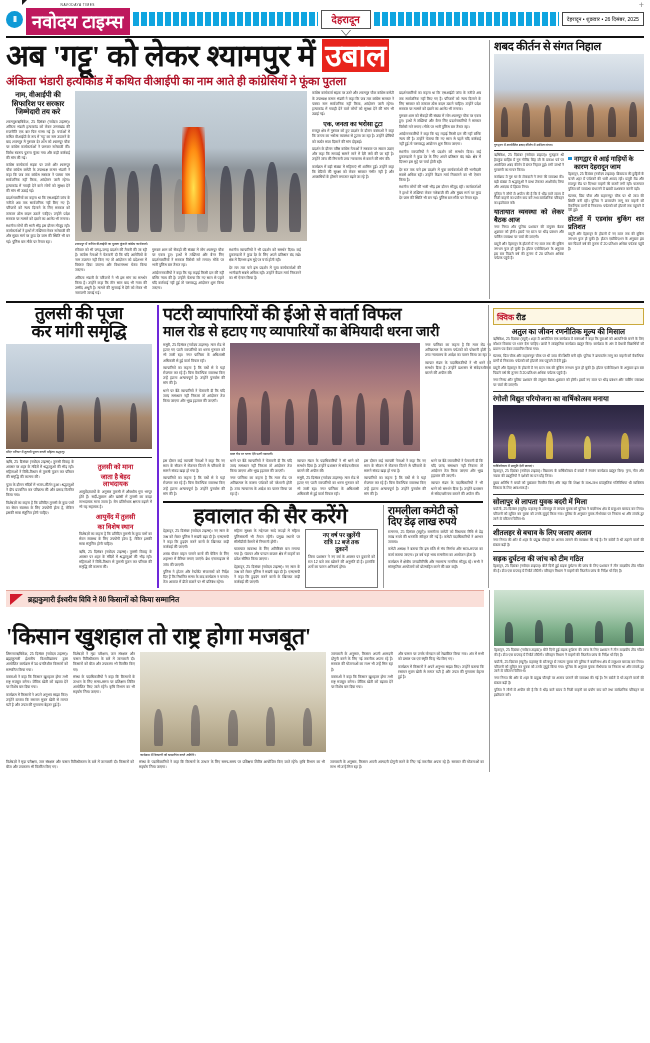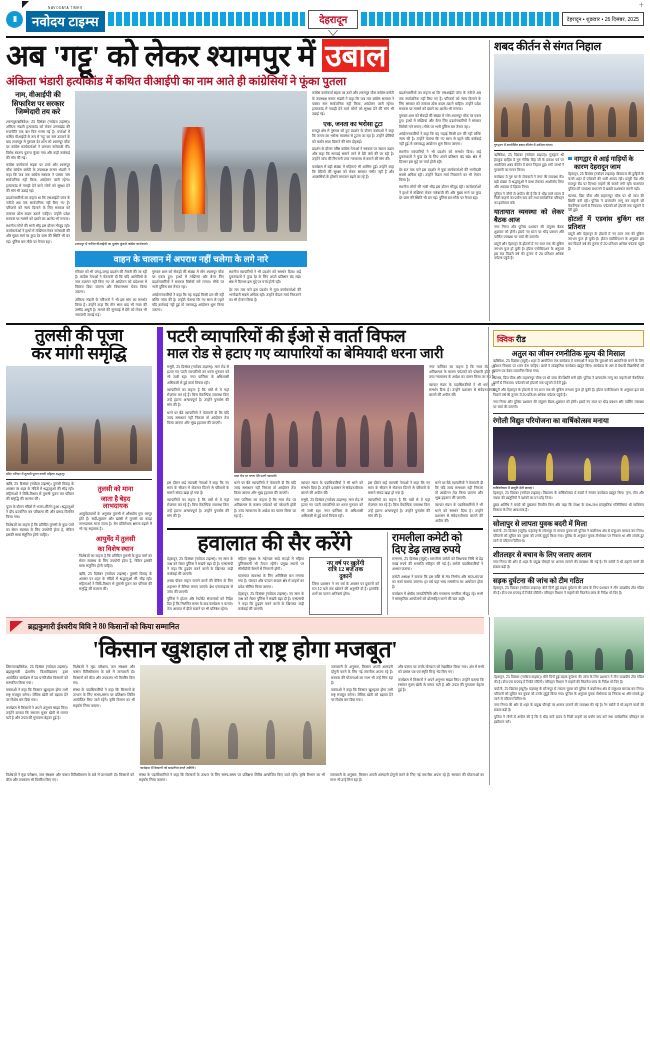--- a/index.html
+++ b/index.html
@@ -19,21 +19,21 @@
     display:flex; align-items:center; justify-content:center; letter-spacing:-1px;
     flex: 0 0 auto;
   }
   .mh-flag { position: relative; flex: 0 0 auto; }
   .mh-flag-corner {
     position:absolute; left:-4px; top:-5px; width:0;height:0;
     border-left: 7px solid #1a1a1a; border-bottom: 7px solid transparent;
   }
   .mh-eng { font-size: 3.2px; letter-spacing: .5px; color:#333; text-align:center; height:5px; line-height:5px;}
   .mh-name {
-    background: #0369a1; color: #fff; font-weight: 900; font-size: 13px;
+    background: #be185d; color: #fff; font-weight: 900; font-size: 18px;
     padding: 1px 6px 2px 6px; letter-spacing: .2px; white-space: nowrap;
     font-family: "Liberation Serif", serif;
     text-align: right;
   }
   .mh-bars { flex: 1 1 auto; height: 14px; display:flex; gap:2px; overflow:hidden; }
   .mh-bars i { display:block; width:6px; height:14px; background:#0fa5e0; flex:0 0 auto;}
   .mh-edition-wrap { position:relative; flex:0 0 auto; }
   .mh-edition {
     border:1px solid #555; background:#fff; padding:1px 10px 2px 10px;
     font-size: 10px; font-weight: 700; color:#c0122b; white-space:nowrap;
@@ -254,21 +254,20 @@
                 <i style="height:74%"></i>
               <i style="height:58%;opacity:.25"></i>
                 <i style="height:64%;opacity:.25"></i>
               <i style="height:72%"></i>
                 <i style="height:68%"></i>
                 <i style="height:76%"></i>
                 <i style="height:64%"></i>
             </div>
           </div>
           <div class="cap-below">श्यामपुर में कथित वीआईपी का पुतला फूंकते कांग्रेस कार्यकर्ता।</div>
-          <div class="blue-banner">वाहन के चालान में अपराध नहीं चलेगा के लगे नारे</div>
           <div class="cols" style="margin-top:0;">
             <div class="col" style="width:72px;flex:0 0 72px;">
               <p>रविवार को भी जगह-जगह प्रदर्शन की तैयारी की जा रही है। कांग्रेस नेताओं ने चेतावनी दी कि यदि आरोपियों के नाम उजागर नहीं किए गए तो आंदोलन को प्रदेशभर में विस्तार दिया जाएगा और विधानसभा घेराव किया जाएगा।</p>
               <p>अंकिता भंडारी के परिजनों ने भी इस मांग का समर्थन किया है। उन्होंने कहा कि तीन साल बाद भी न्याय की उम्मीद अधूरी है। मामले की सुनवाई में देरी को लेकर भी नाराजगी जताई गई।</p>
             </div>
             <div class="col" style="width:72px;flex:0 0 72px;">
               <p>गुरुवार शाम को सैकड़ों की संख्या में लोग श्यामपुर चौक पर एकत्र हुए। हाथों में तख्तियां और बैनर लिए प्रदर्शनकारियों ने सरकार विरोधी नारे लगाए। मौके पर भारी पुलिस बल तैनात रहा।</p>
               <p>आंदोलनकारियों ने कहा कि यह लड़ाई किसी दल की नहीं बल्कि न्याय की है। उन्होंने चेताया कि नए साल से पहले यदि कार्रवाई नहीं हुई तो चरणबद्ध आंदोलन शुरू किया जाएगा।</p>
             </div>
             <div class="col" style="width:72px;flex:0 0 72px;">
@@ -368,21 +367,21 @@
           <div class="subhead-red">आयुर्वेद में तुलसी</div>
           <div class="subhead-red" style="margin:0 0 2px 0;">का विशेष स्थान</div>
           <div class="col">
             <p>विशेषज्ञों का कहना है कि प्रतिदिन तुलसी के कुछ पत्तों का सेवन स्वास्थ्य के लिए उपयोगी होता है, लेकिन इसकी मात्रा संतुलित होनी चाहिए।</p>
             <p>ऋषि, 25 दिसंबर (नवोदय टाइम्स)। तुलसी विवाह के अवसर पर शहर के मंदिरों में श्रद्धालुओं की भीड़ रही। महिलाओं ने विधि-विधान से तुलसी पूजन कर परिवार की समृद्धि की कामना की।</p>
           </div>
         </div>
       </div>
     </div>
 
-    <div style="width:326px;flex:0 0 326px;border-left:6px solid #6d28d9;padding-left:4px;">
+    <div style="width:326px;flex:0 0 326px;border-left:2px solid #6d28d9;padding-left:4px;">
       <div class="sec-head" style="font-size:17.5px;">पटरी व्यापारियों की ईओ से वार्ता विफल</div>
       <div class="sec-sub">माल रोड से हटाए गए व्यापारियों का बेमियादी धरना जारी</div>
       <div class="cols" style="margin-top:3px;">
         <div class="col" style="width:62px;flex:0 0 62px;">
           <p>मसूरी, 25 दिसंबर (नवोदय टाइम्स)। माल रोड से हटाए गए पटरी व्यापारियों का धरना गुरुवार को भी जारी रहा। नगर पालिका के अधिशासी अधिकारी से हुई वार्ता विफल रही।</p>
           <p>व्यापारियों का कहना है कि वर्षों से वे यहां रोजगार कर रहे हैं। बिना वैकल्पिक व्यवस्था किए उन्हें हटाना अन्यायपूर्ण है। उन्होंने पुनर्वास की मांग की है।</p>
           <p>धरने पर बैठे व्यापारियों ने चेतावनी दी कि यदि जल्द समाधान नहीं निकला तो आंदोलन तेज किया जाएगा और भूख हड़ताल की जाएगी।</p>
         </div>
         <div style="width:190px;flex:0 0 190px;">
           <div class="photo ph-people" style="height:108px;">
@@ -506,21 +505,21 @@
       <div class="rail-head rail-head-plain" style="font-size:7px;">सड़क दुर्घटना की जांच को टीम गठित</div>
       <div class="rail-txt">
         <p>देहरादून, 25 दिसंबर (नवोदय टाइम्स)। बीते दिनों हुई सड़क दुर्घटना की जांच के लिए प्रशासन ने तीन सदस्यीय टीम गठित की है। टीम एक सप्ताह में रिपोर्ट सौंपेगी। परिवहन विभाग ने वाहनों की फिटनेस जांच के निर्देश भी दिए हैं।</p>
       </div>
     </div>
   </div>
 
   <div class="bot-block">
     <div style="width:478px;flex:0 0 478px;">
       <div class="pink-banner">ब्रह्मकुमारी ईश्वरीय विवि ने 80 किसानों को किया सम्मानित</div>
-      <div class="sec-head" style="font-size:23px;text-align:center;margin-top:4px;">'किसान खुशहाल तो राष्ट्र होगा मजबूत'</div>
+      <div class="sec-head" style="font-size:23px;margin-top:18px;">'किसान खुशहाल तो राष्ट्र होगा मजबूत'</div>
       <div class="cols" style="margin-top:3px;">
         <div class="col" style="width:62px;flex:0 0 62px;">
           <p>शिमला/ऋषिकेश, 25 दिसंबर (नवोदय टाइम्स)। ब्रह्माकुमारी ईश्वरीय विश्वविद्यालय द्वारा आयोजित कार्यक्रम में 50 प्रगतिशील किसानों को सम्मानित किया गया।</p>
           <p>वक्ताओं ने कहा कि किसान खुशहाल होगा तभी राष्ट्र मजबूत बनेगा। जैविक खेती को बढ़ावा देने पर विशेष बल दिया गया।</p>
           <p>कार्यक्रम में किसानों ने अपने अनुभव साझा किए। उन्होंने बताया कि रसायन मुक्त खेती से लागत घटी है और उपज की गुणवत्ता बेहतर हुई है।</p>
         </div>
         <div class="col" style="width:62px;flex:0 0 62px;">
           <p>विशेषज्ञों ने मृदा परीक्षण, जल संरक्षण और फसल विविधीकरण के बारे में जानकारी दी। किसानों को बीज और उपकरण भी वितरित किए गए।</p>
           <p>संस्था के पदाधिकारियों ने कहा कि किसानों के उत्थान के लिए समय-समय पर प्रशिक्षण शिविर आयोजित किए जाते रहेंगे। कृषि विभाग का भी सहयोग लिया जाएगा।</p>
         </div>

